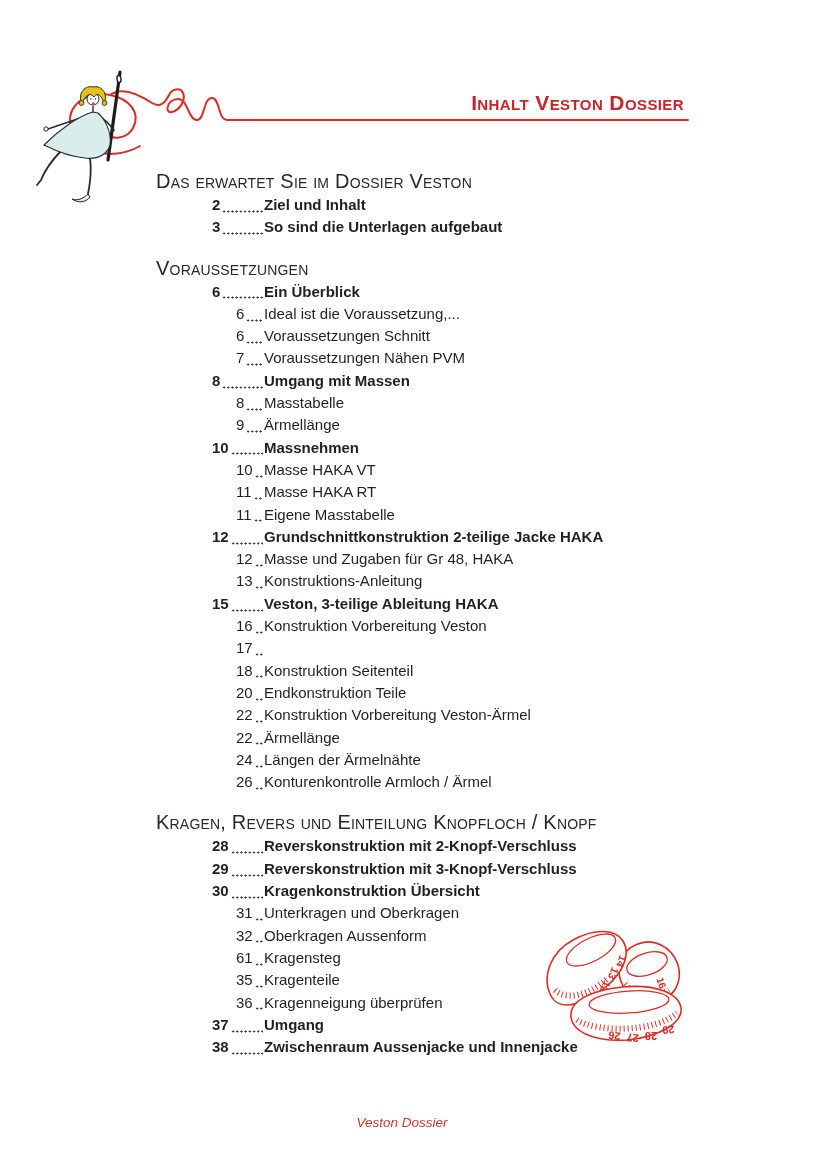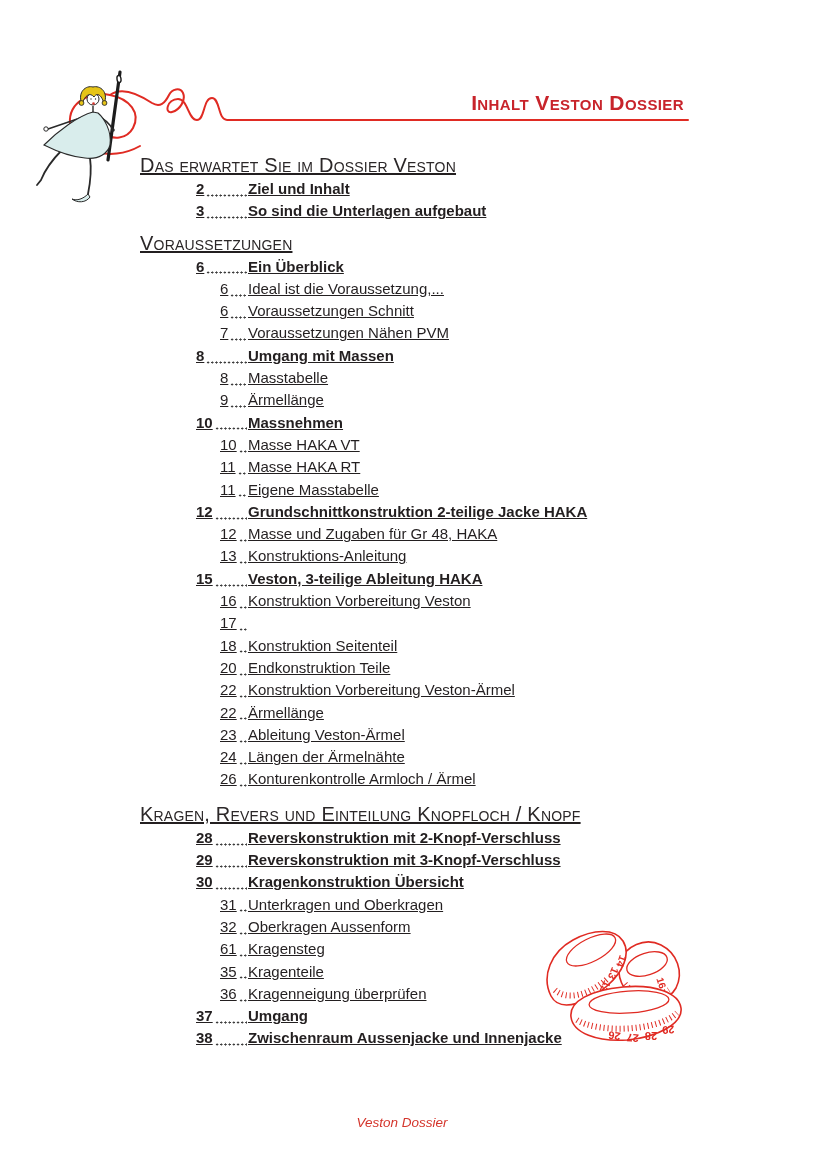--- a/index.html
+++ b/index.html
@@ -31,21 +31,21 @@
   .toc{
     position:absolute;left:140px;top:152px;width:620px;z-index:2;
   }
   .sec-heading{
     font-variant:small-caps;
     font-size:20px;line-height:26px;
     letter-spacing:.2px;
     color:#2b2728;
     white-space:nowrap;
   }
-  .sec{margin:0;text-decoration:underline;}
+  .sec{margin:16px;}
   .sec:nth-of-type(2) .sec-heading{margin-top:7px;}
   .sec:nth-of-type(3) .sec-heading{margin-top:10px;}
   .row{
     display:flex;
     height:22.3px;line-height:22.3px;
     font-size:15px;
     white-space:nowrap;
   }
   .row .numcell{
     display:flex;flex:none;
@@ -294,27 +294,20 @@
         </div>
         <div class="row lvl2">
           <span class="numcell">
             <span class="num">22</span>
             <span class="leader"></span>
           </span>
           <span class="title">Ärmellänge</span>
         </div>
         <div class="row lvl2">
           <span class="numcell">
-            <span class="num">23</span>
-            <span class="leader"></span>
-          </span>
-          <span class="title">Ableitung Veston-Ärmel</span>
-        </div>
-        <div class="row lvl2">
-          <span class="numcell">
             <span class="num">24</span>
             <span class="leader"></span>
           </span>
           <span class="title">Längen der Ärmelnähte</span>
         </div>
         <div class="row lvl2">
           <span class="numcell">
             <span class="num">26</span>
             <span class="leader"></span>
           </span>

